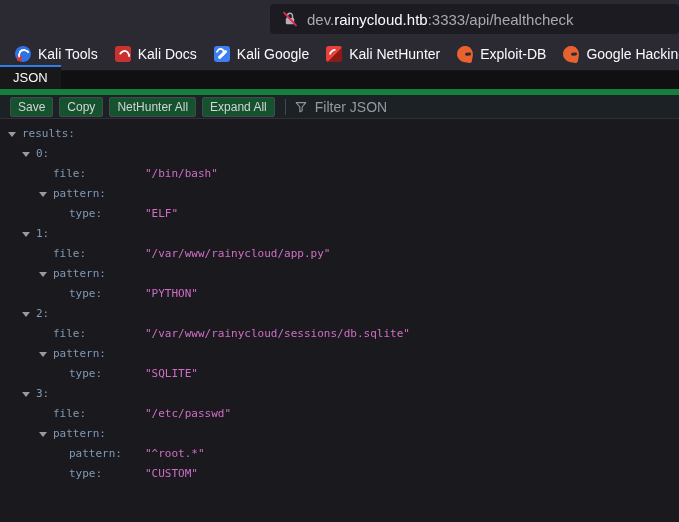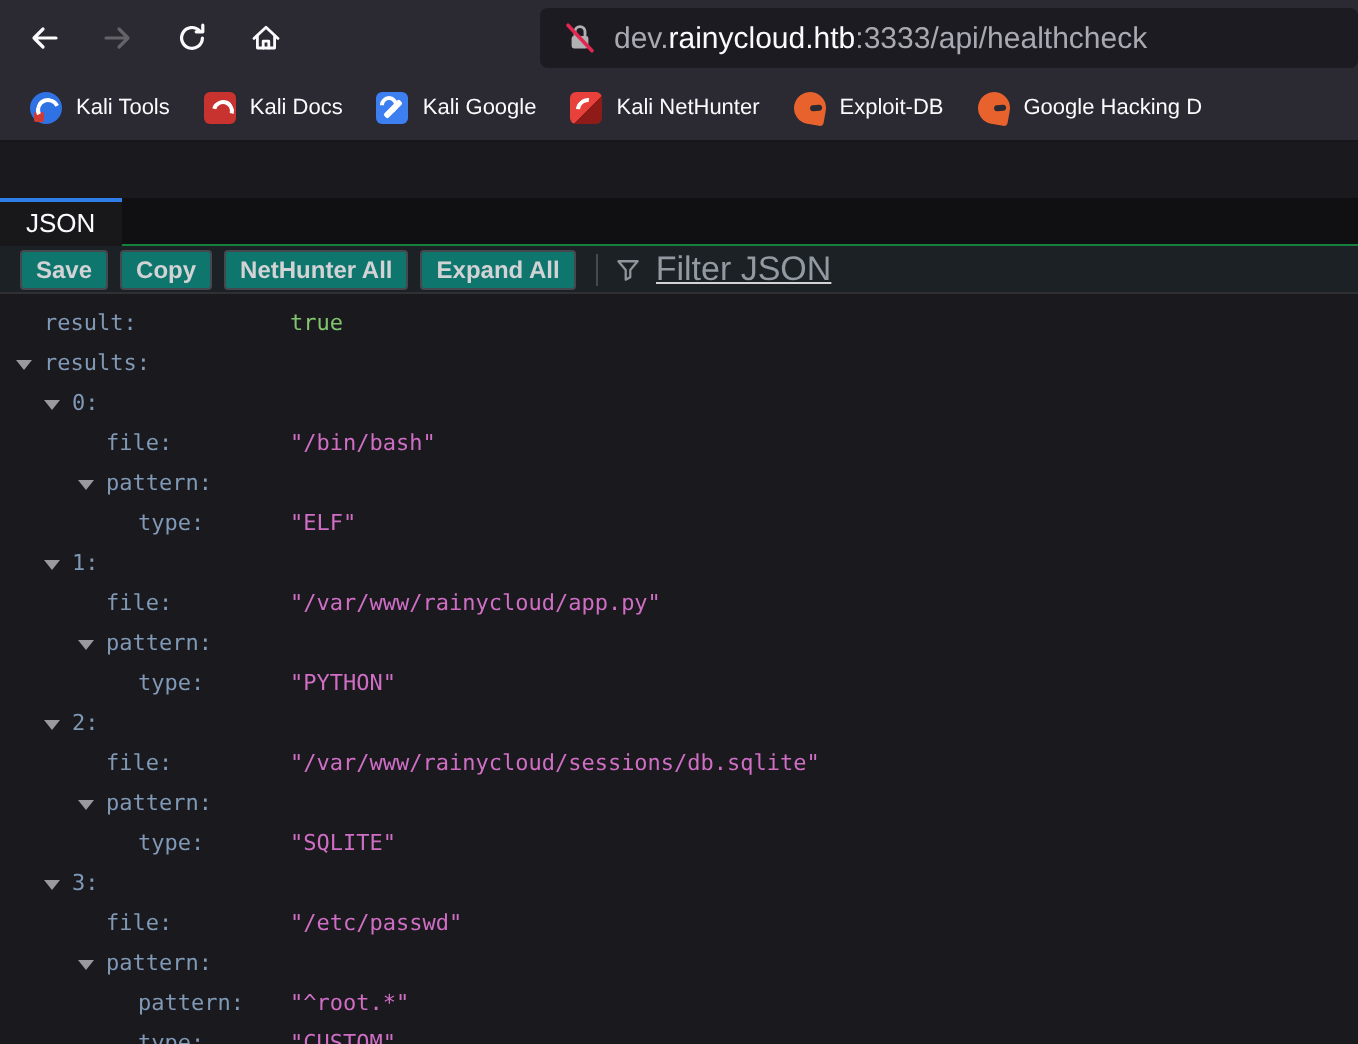--- a/index.html
+++ b/index.html
@@ -13,58 +13,58 @@
     --string-color:#d06ec6;
     --bool-color:#81c46f;
     --dim-text:#b1b1b3;
     --bright-text:#fbfbfe;
   }
   *{margin:0;padding:0;box-sizing:border-box;}
   html,body{width:679px;height:522px;overflow:hidden;}
   body{font-family:"Liberation Sans","DejaVu Sans",sans-serif;background:var(--content-bg);}
 
   
-  .nav-toolbar{height:38px;background:var(--chrome-bg);display:flex;align-items:center;padding-left:6px;position:relative;}
+  .nav-toolbar{height:38px;background:var(--chrome-bg);display:flex;align-items:center;padding-left:6px;position:relative;justify-content:center;}
   .nav-btn{width:32px;height:28px;margin-right:5px;display:flex;align-items:center;justify-content:center;border-radius:4px;color:var(--bright-text);flex:none;}
   .nav-btn.disabled{color:#636369;}
   .nav-btn svg{display:block;}
   .url-bar{position:absolute;left:270px;right:0;top:4px;height:30px;background:var(--field-bg);border-radius:4px;display:flex;align-items:center;padding:0 8px;}
   .url-bar .lock{margin:0 9px 0 4px;flex:none;}
   .url-text{font-size:15px;color:#a9a9b1;white-space:nowrap;overflow:hidden;}
   .url-text .host{color:var(--bright-text);}
 
   
   .bookmarks-bar{height:33px;background:var(--chrome-bg);display:flex;align-items:center;padding-left:8px;border-bottom:1px solid #17161c;overflow:hidden;}
   .bookmark{display:flex;align-items:center;height:26px;padding:0 7px;border-radius:4px;margin-right:3px;flex:none;}
-  .bookmark .label{font-size:11px;color:var(--bright-text);margin-left:7px;white-space:nowrap;}
+  .bookmark .label{font-size:14px;color:var(--bright-text);margin-left:7px;white-space:nowrap;}
   .fav{width:16px;height:16px;border-radius:3px;position:relative;flex:none;}
   .fav-kali-tools{border-radius:50%;background:#2f72e4;}
   .fav-kali-tools::after{content:"";position:absolute;left:3px;top:3px;width:8px;height:8px;border:2px solid transparent;border-top-color:#fff;border-left-color:#fff;border-radius:50%;transform:rotate(20deg);}
   .fav-kali-tools::before{content:"";position:absolute;left:2px;bottom:1px;width:5px;height:5px;background:#d03a34;border-radius:1px;}
   .fav-kali-docs{background:#c8332f;}
   .fav-kali-docs::after{content:"";position:absolute;left:4px;top:4px;width:7px;height:7px;border:2px solid transparent;border-top-color:#fff;border-right-color:#fff;border-radius:50%;transform:rotate(-30deg);}
   .fav-kali-forums{background:#3d7ff0;}
   .fav-kali-forums::after{content:"";position:absolute;left:7px;top:3px;width:3px;height:11px;background:#fff;transform:rotate(45deg);border-radius:1px;}
   .fav-kali-forums::before{content:"";position:absolute;left:2px;top:2px;width:5px;height:5px;border:2px solid #fff;border-bottom-color:transparent;border-radius:50%;transform:rotate(45deg);}
   .fav-kali-nethunter{background:linear-gradient(135deg,#e8403a 55%,#8f1b18 55%);}
   .fav-kali-nethunter::after{content:"";position:absolute;left:3px;top:3px;width:8px;height:8px;border:2px solid transparent;border-top-color:#fff;border-radius:50%;transform:rotate(-40deg);}
   .fav-edb{background:#e8622d;border-radius:8px 8px 2px 8px;transform:rotate(10deg);}
   .fav-edb::after{content:"";position:absolute;right:2px;top:6px;width:6px;height:3px;background:var(--chrome-bg);border-radius:2px;transform:rotate(-15deg);}
 
   
-  .viewer-tabs{height:24px;background:var(--tabbar-bg);display:flex;align-items:flex-start;border-bottom:1px solid #15803d;margin-top:28px;}
+  .viewer-tabs{height:24px;background:var(--tabbar-bg);display:flex;align-items:flex-end;border-bottom:6px solid #15803d;}
   .tab{padding:0 13px;font-size:13px;line-height:22px;color:var(--dim-text);border-top:2px solid transparent;}
   .tab.active{color:var(--bright-text);border-top-color:var(--accent);background:#18181b;}
 
   
   .viewer-toolbar{height:24px;background:var(--btnrow-bg);display:flex;align-items:center;padding-left:4px;border-bottom:1px solid #303034;}
-  .tb-btn{flex:none;margin-left:6px;padding:2px 7px;font-size:12px;color:#d3d3d6;background:#0f766e;border:1px solid #45484e;border-radius:2px;line-height:14px;font-weight:bold;}
+  .tb-btn{flex:none;margin-left:6px;padding:2px 7px;font-size:12px;color:#d3d3d6;background:#14532d;border:1px solid #45484e;border-radius:2px;line-height:14px;}
   .tb-divider{width:1px;height:16px;background:#46494d;margin:0 8px 0 10px;flex:none;}
   .funnel{flex:none;margin-right:7px;color:#8f959b;}
-  .filter-input{flex:1;background:transparent;border:none;outline:none;font-size:17px;color:#d3d3d6;font-family:"Liberation Sans","DejaVu Sans",sans-serif;text-decoration:underline;}
+  .filter-input{flex:1;background:transparent;border:none;outline:none;font-size:14px;color:#d3d3d6;font-family:"Liberation Sans","DejaVu Sans",sans-serif;}
   .filter-input::placeholder{color:#9299a0;}
 
   
   .json-tree{position:relative;height:403px;background:var(--content-bg);padding-top:5px;font-family:"DejaVu Sans Mono","Liberation Mono",monospace;font-size:11px;}
   .trow{position:relative;height:20px;line-height:20px;}
   .kc{position:absolute;top:0;white-space:nowrap;}
   .key{color:var(--key-color);}
   .arrow{position:absolute;left:-14px;top:8px;width:0;height:0;border-left:4px solid transparent;border-right:4px solid transparent;border-top:5px solid #9a9a9e;}
   .val{position:absolute;left:145px;top:0;white-space:nowrap;}
   .v-string{color:var(--string-color);}
@@ -147,24 +147,20 @@
     </span>
   <span class="tb-divider"></span>
   <svg class="funnel" width="14" height="14" viewBox="0 0 16 16" fill="none" stroke="currentColor" stroke-width="1.3" stroke-linejoin="round">
       <path d="M2.5 3h11L9.3 8v4.2l-2.6 1.3V8z"></path>
     </svg>
   <input class="filter-input" placeholder="Filter JSON" style="">
 </div>
 
 <div class="json-tree" id="json-tree">
     <div class="trow">
-      <span class="kc" style="left: 22px;"><span class="key">result:</span></span>
-      <span class="val v-boolean">true</span>
-    </div>
-    <div class="trow">
       <span class="kc" style="left: 22px;"><span class="arrow"></span><span class="key">results:</span></span>
     </div>
     <div class="trow">
       <span class="kc" style="left: 36px;"><span class="arrow"></span><span class="key">0:</span></span>
     </div>
     <div class="trow">
       <span class="kc" style="left: 53px;"><span class="key">file:</span></span>
       <span class="val v-string">"/bin/bash"</span>
     </div>
     <div class="trow">

